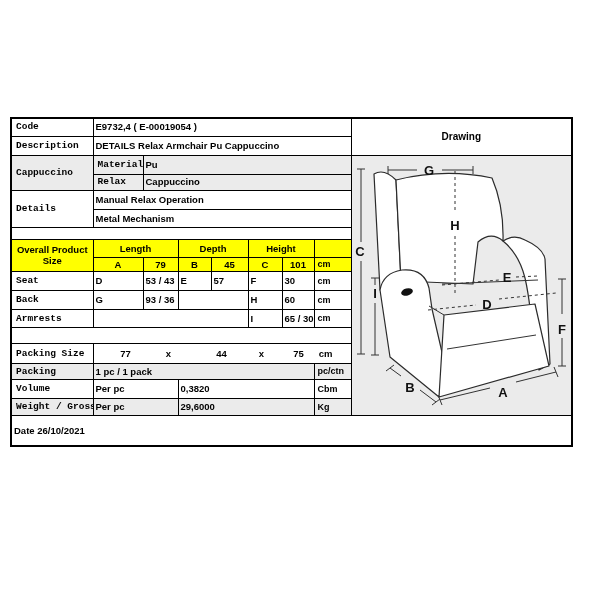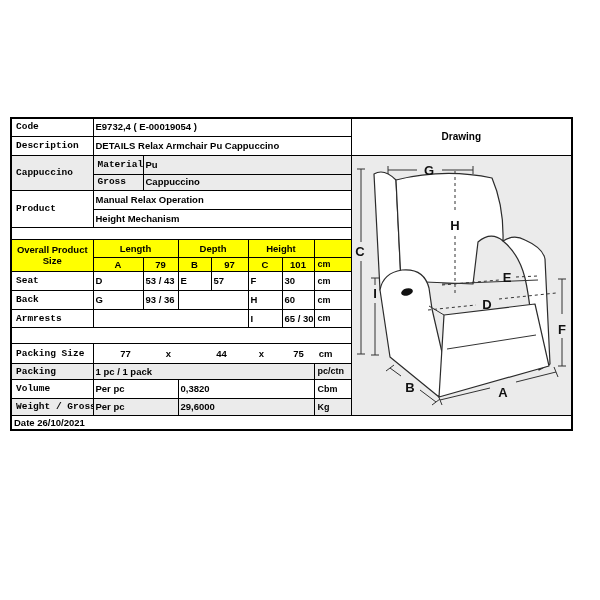--- a/index.html
+++ b/index.html
@@ -99,49 +99,49 @@
           <path class="dim" d="M88,244 L138,232 M164,226 L204,216 M86,239 L90,249 M202,211 L206,221"></path>
           <text x="151" y="241" text-anchor="middle">A</text>
 
           <path class="dim" d="M38,212 L49,220 M68,234 L84,246 M34,215 L42,209 M80,249 L88,243"></path>
           <text x="58" y="236" text-anchor="middle">B</text>
         </svg>
       </td>
     </tr>
 
     <tr style="height:16px" class="shade">
-      <td class="lbl">Gross</td>
+      <td class="lbl">Relax</td>
       <td class="val" colspan="6">Cappuccino</td>
     </tr>
 
     <tr style="height:19px">
-      <td class="lbl" rowspan="2">Product</td>
+      <td class="lbl" rowspan="2">Details</td>
       <td class="val" colspan="7">Manual Relax Operation</td>
     </tr>
     <tr style="height:18px">
-      <td class="val" colspan="7">Height Mechanism</td>
+      <td class="val" colspan="7">Metal Mechanism</td>
     </tr>
 
     <tr style="height:12px">
           <td class="gap" colspan="8"></td>
         </tr>
 
     <tr style="height:18px">
       <td class="yellow lbl2" rowspan="2">Overall Product Size</td>
       <td class="yellow" colspan="2">Length</td>
       <td class="yellow" colspan="2">Depth</td>
       <td class="yellow" colspan="2">Height</td>
       <td class="yellow"></td>
     </tr>
 
     <tr style="height:14px">
       <td class="yellow">A</td>
       <td class="yellow">79</td>
       <td class="yellow">B</td>
-      <td class="yellow">97</td>
+      <td class="yellow">45</td>
       <td class="yellow">C</td>
       <td class="yellow">101</td>
       <td class="yellow unit">cm</td>
     </tr>
 
     <tr style="height:19px">
       <td class="lbl">Seat</td>
       <td class="val">D</td>
       <td class="val">53 / 43</td>
       <td class="val">E</td>
@@ -200,18 +200,18 @@
       <td class="unit">Cbm</td>
     </tr>
 
     <tr style="height:17px" class="shade">
       <td class="lbl">Weight / Gross</td>
       <td class="val" colspan="2">Per pc</td>
       <td class="val" colspan="4">29,6000</td>
       <td class="unit">Kg</td>
     </tr>
 
-    <tr style="height:14px">
+    <tr style="height:30px">
       <td class="val" colspan="9">Date 26/10/2021</td>
     </tr>
   </tbody>
     </table>
 </div>
 
 </body></html>

